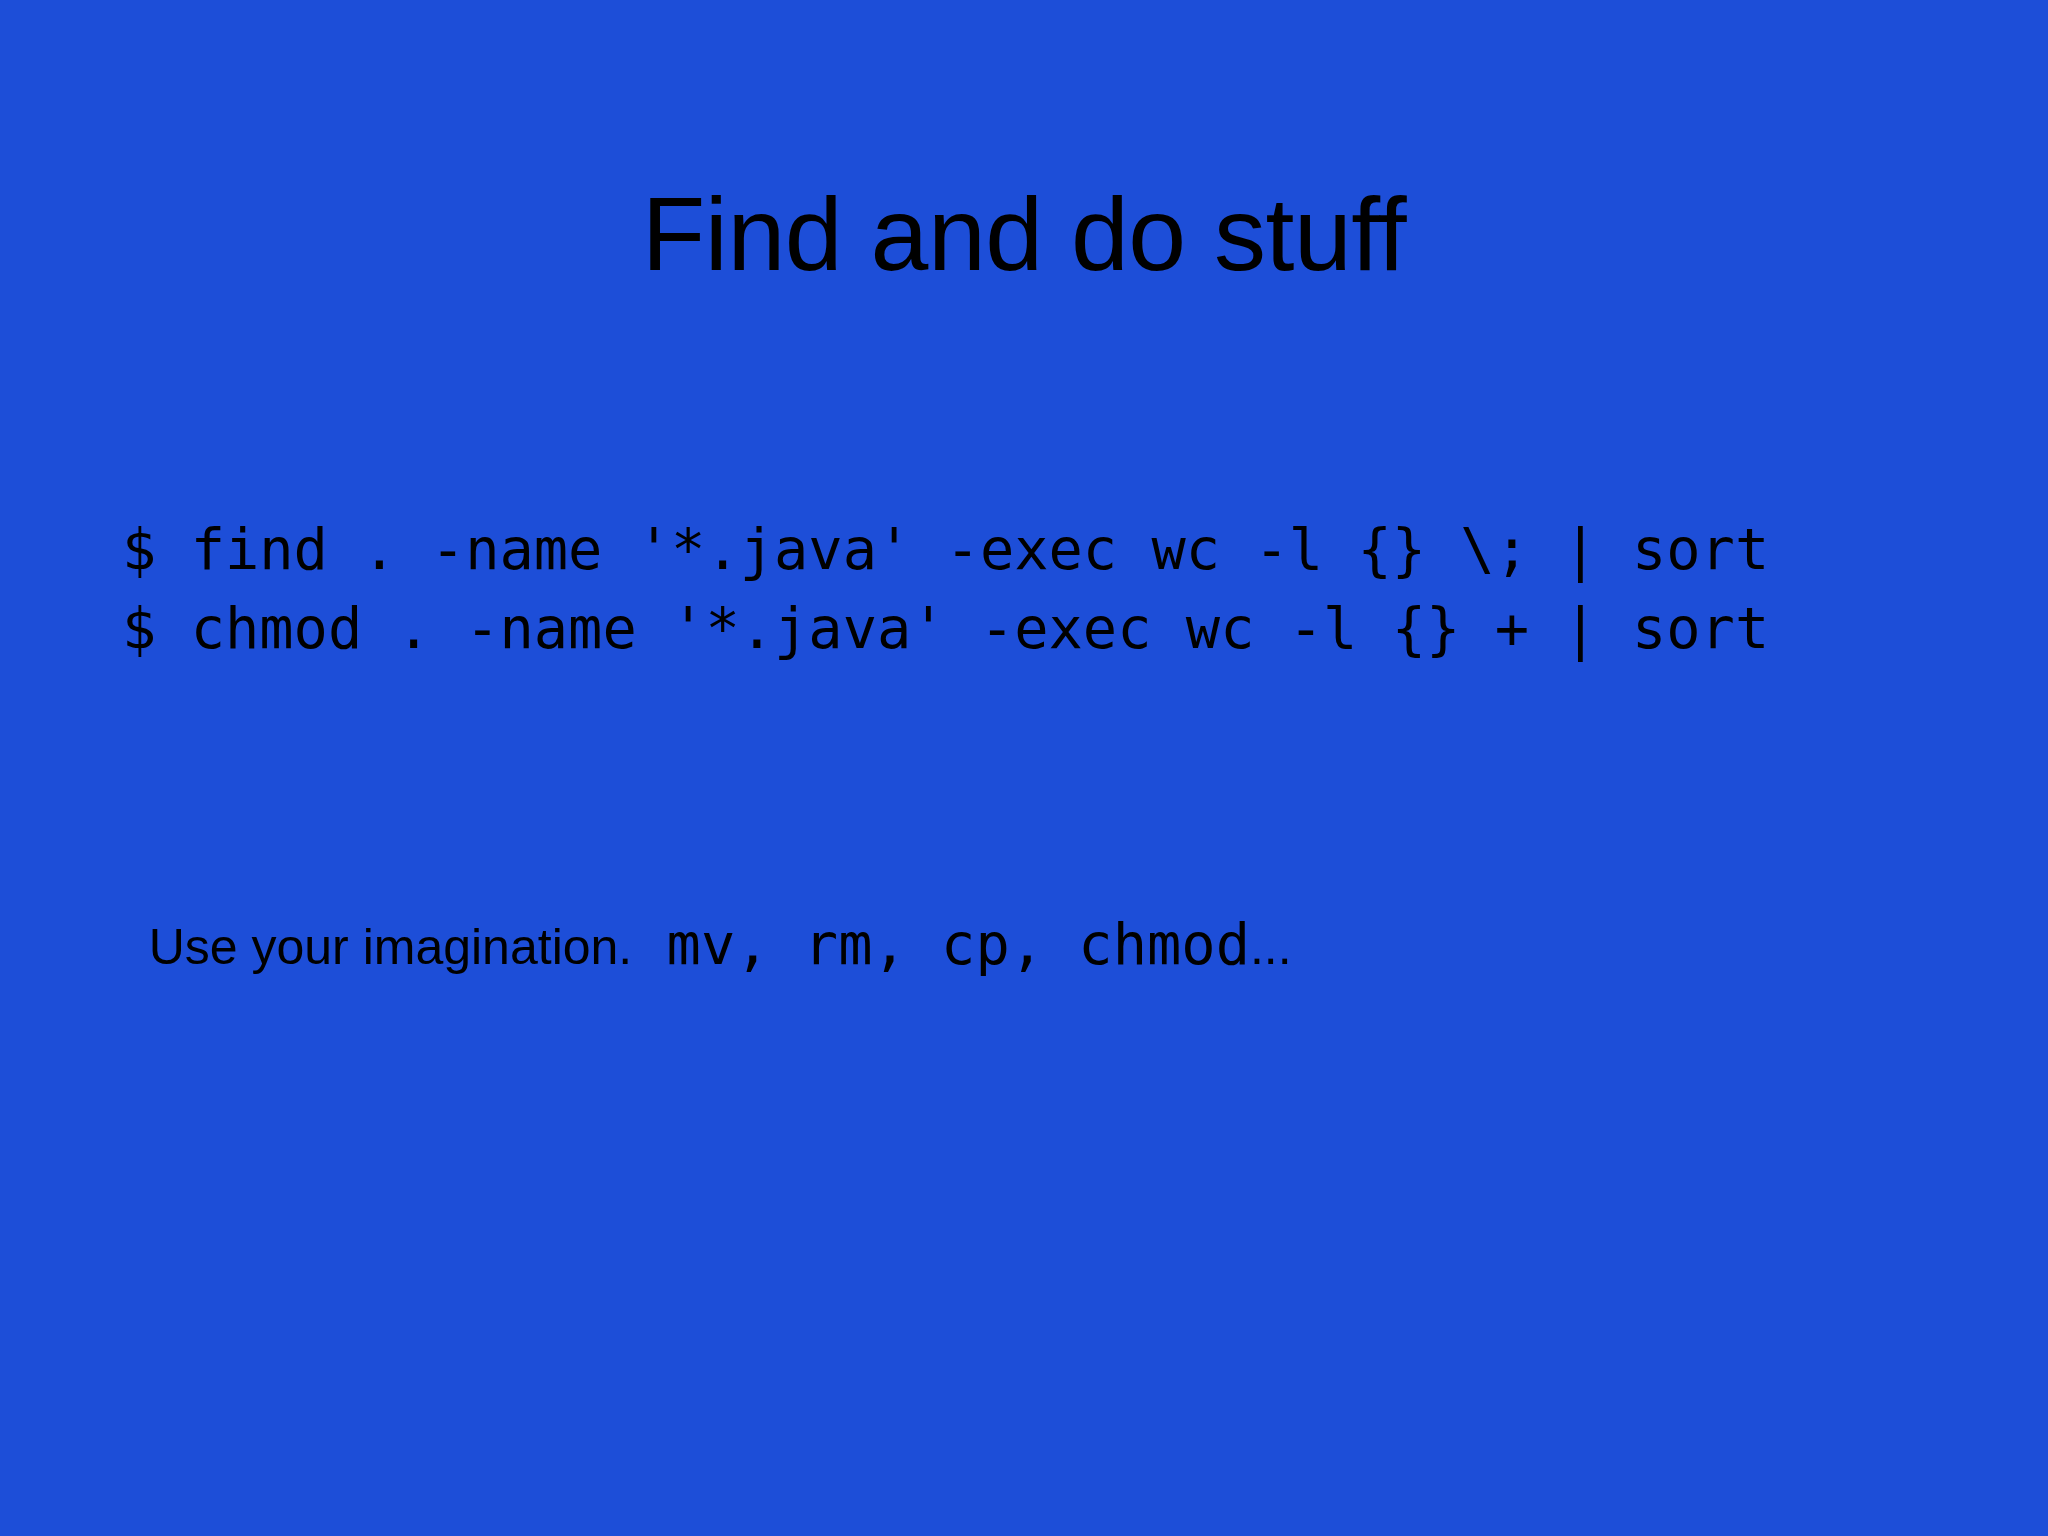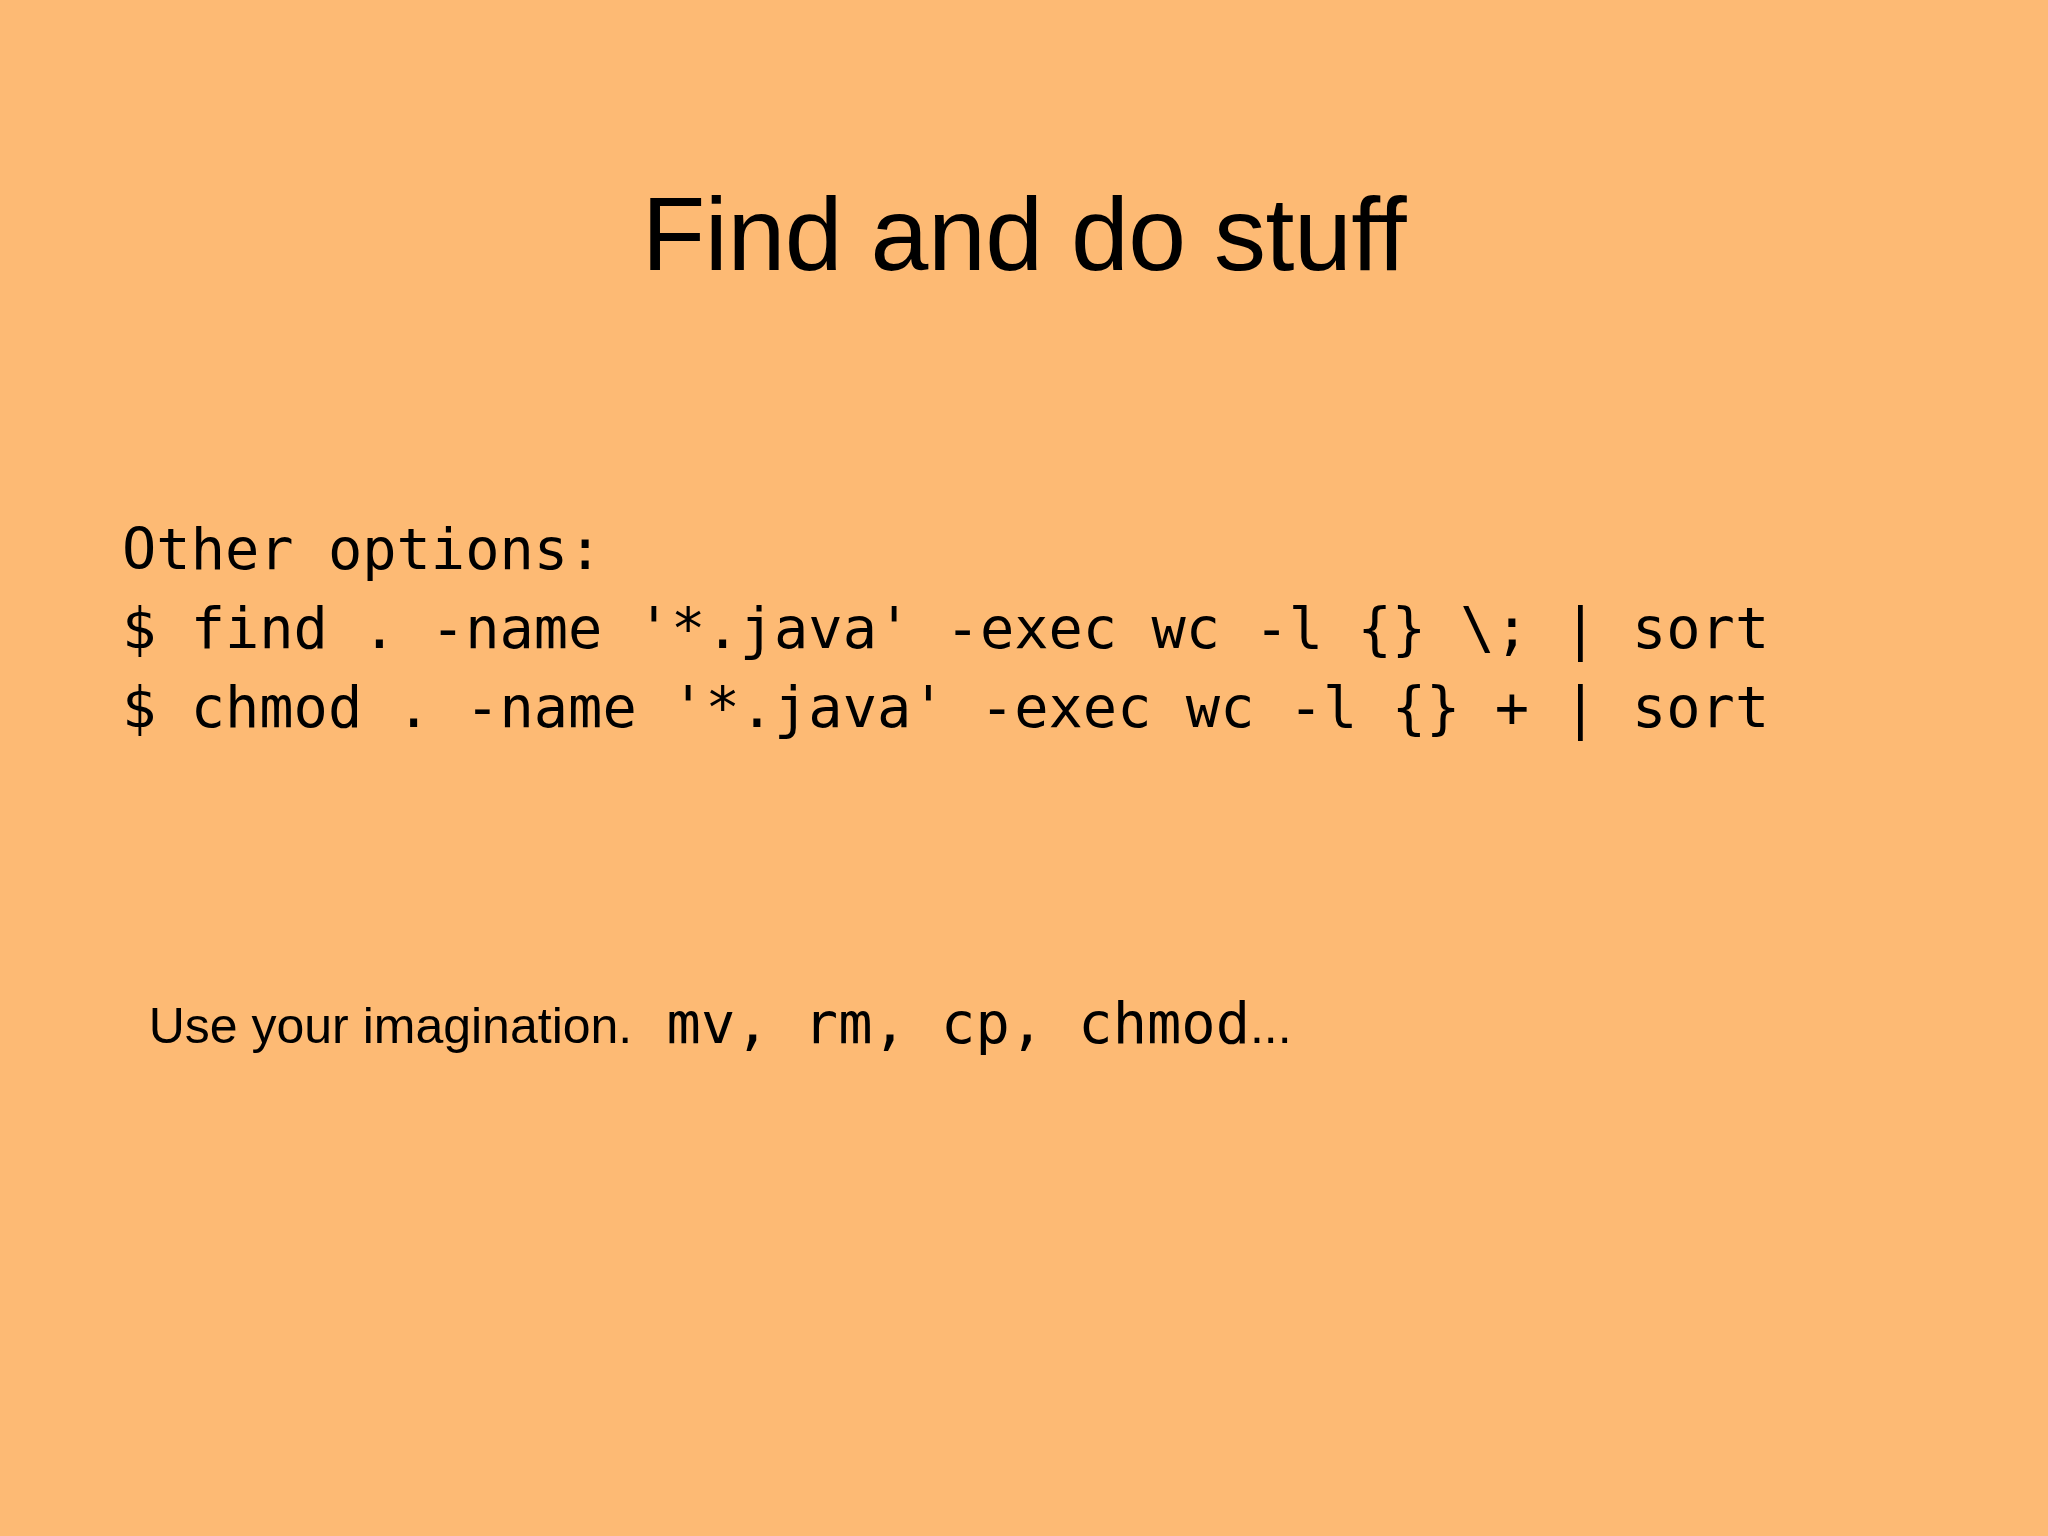--- a/index.html
+++ b/index.html
@@ -6,21 +6,21 @@
   html, body {
     margin: 0;
     padding: 0;
     background: #ffffff;
   }
 
   .slide {
     position: relative;
     width: 2048px;
     height: 1536px;
-    background: #fdba74;
+    background: #1d4ed8;
     overflow: hidden;
     font-family: "Liberation Sans", sans-serif;
     color: #000000;
     -webkit-font-smoothing: antialiased;
   }
 
   
   .slide-title {
     position: absolute;
     left: 0;
@@ -87,21 +87,20 @@
 
 <div class="slide">
 
   <h1 class="slide-title">Find and do stuff</h1>
 
   <div class="body-block">
 
 
     <div class="spacer-line-tall"></div>
 
-    <div class="code-line">Other options:</div>
 
     <div class="code-line">$ find . -name '*.java' -exec wc -l {} \; | sort</div>
 
     <div class="code-line">$ chmod . -name '*.java' -exec wc -l {} + | sort</div>
 
     <div class="spacer-line-tall"></div>
 
     <div class="mixed-line">
       <span class="sans-run">Use your imagination.</span><span class="mono-run"> mv, rm, cp, chmod</span><span class="sans-run">...</span>
     </div>

